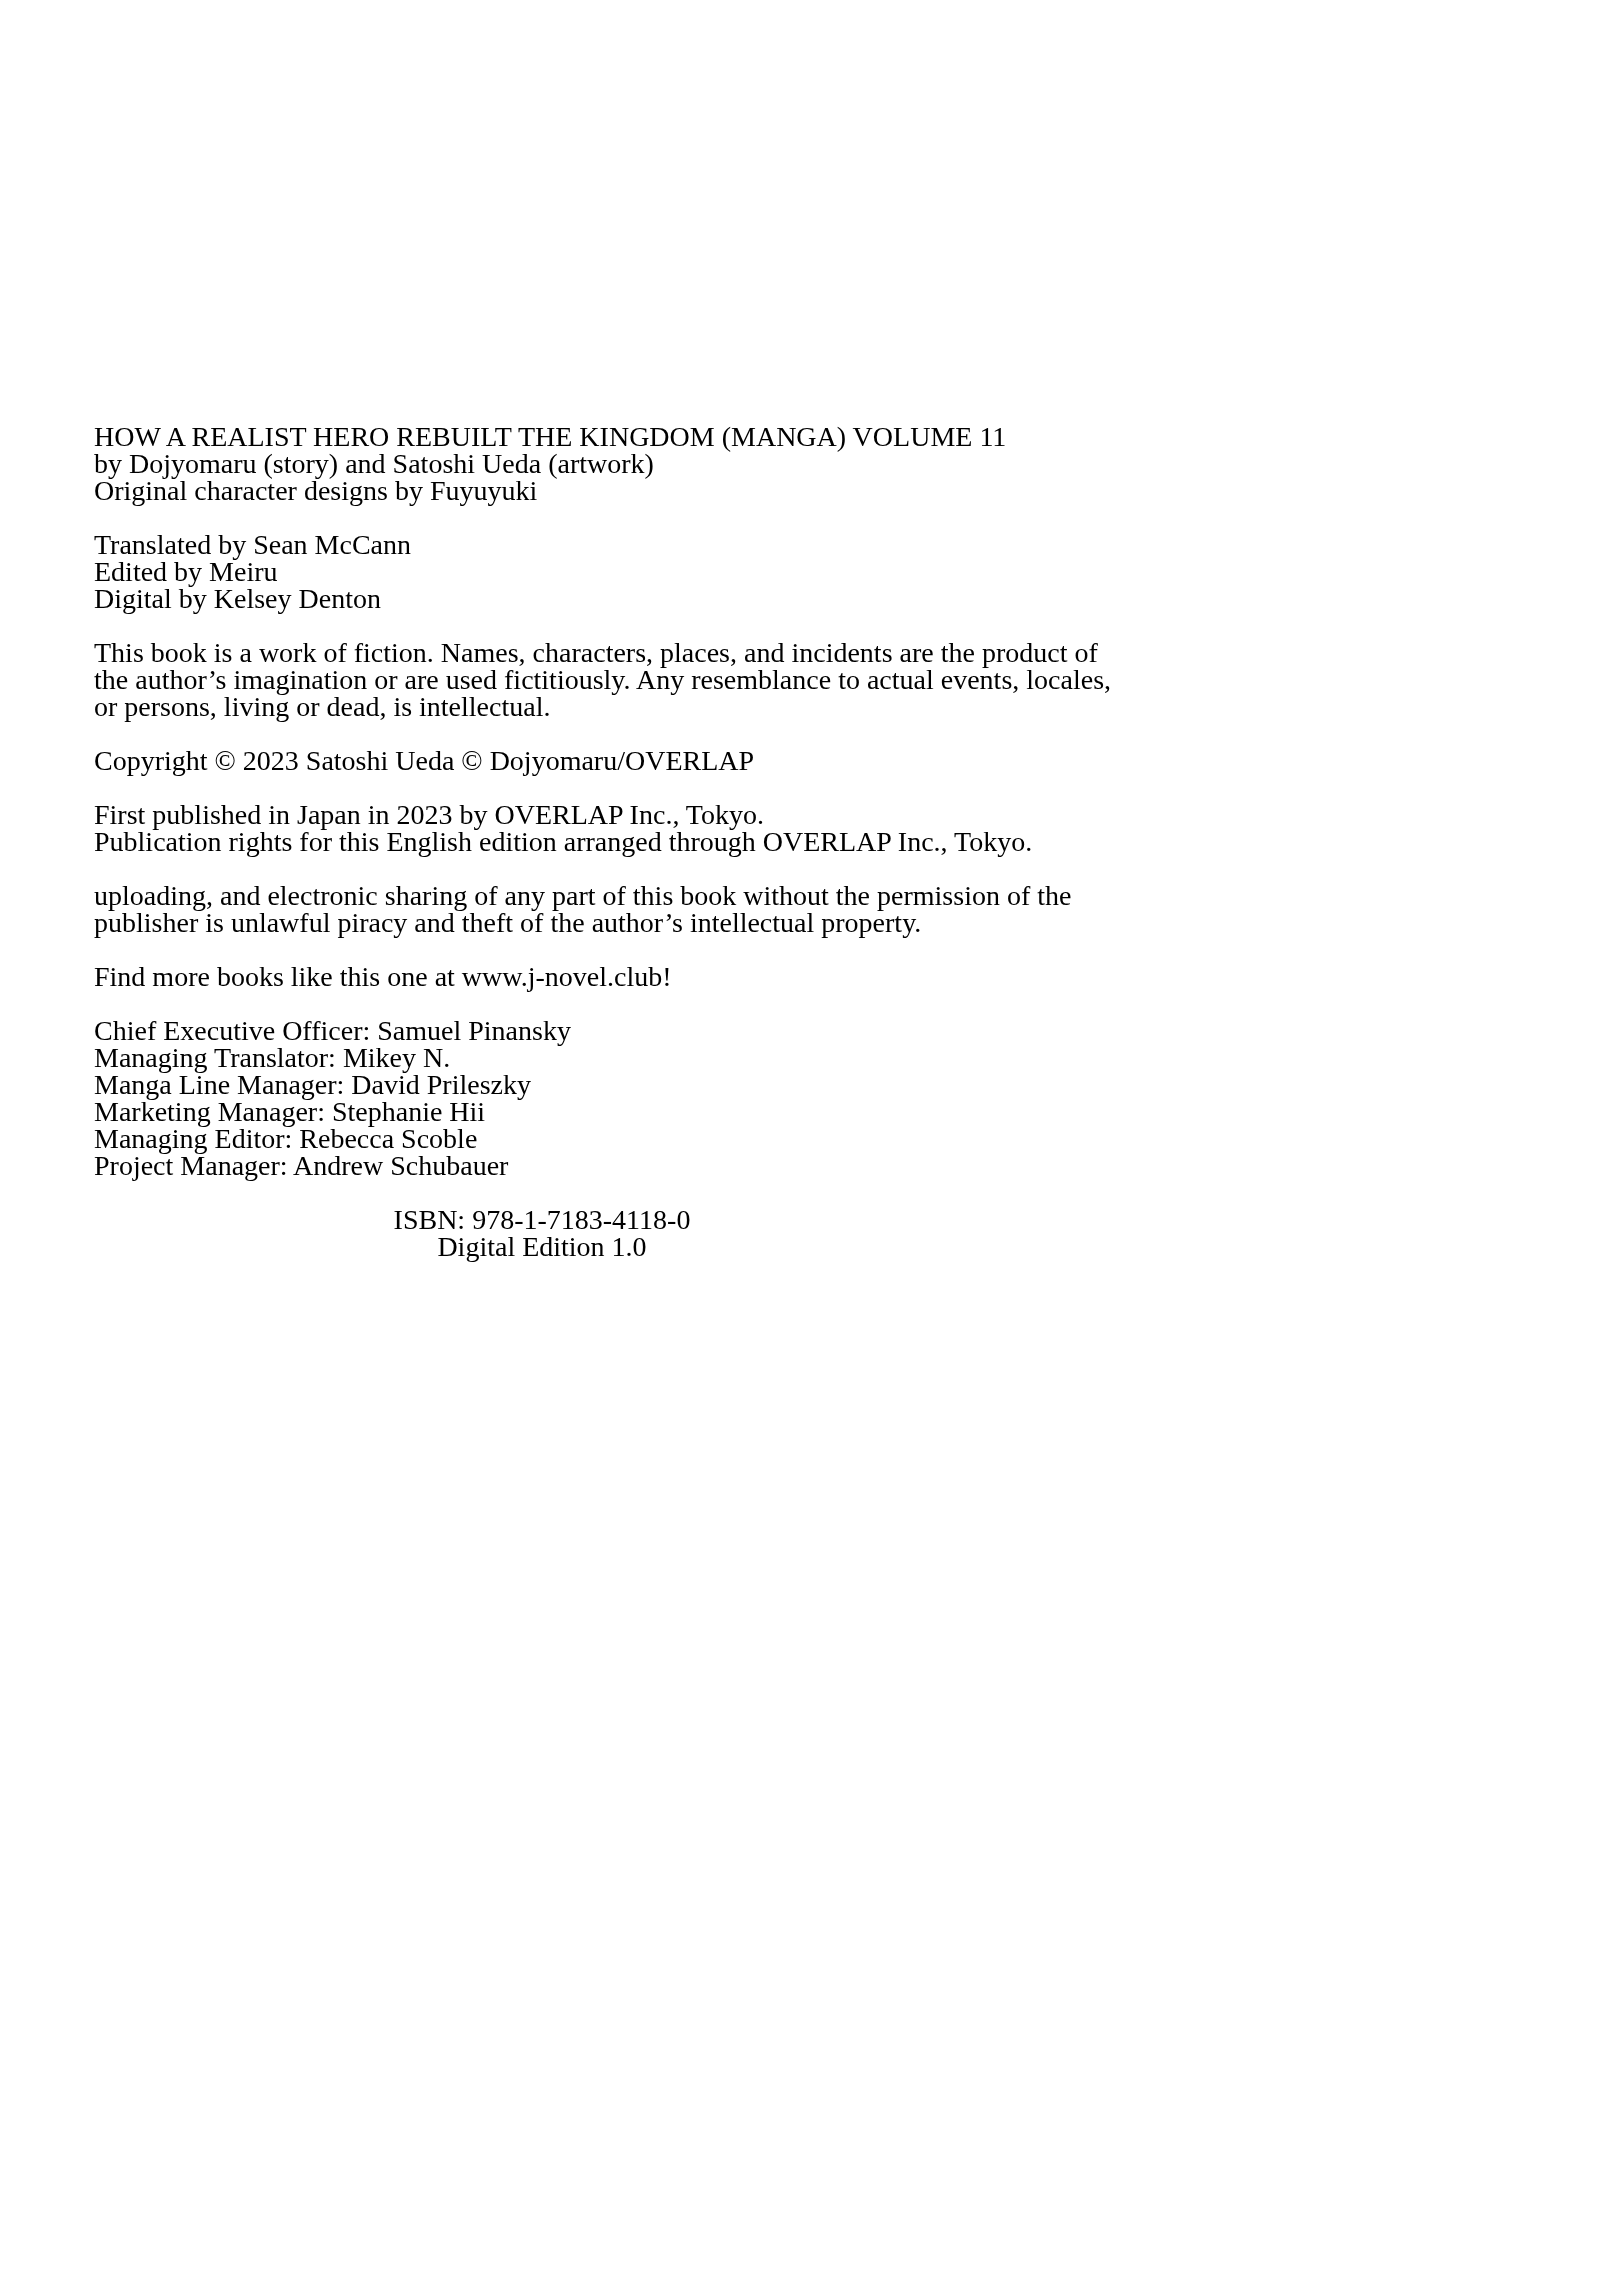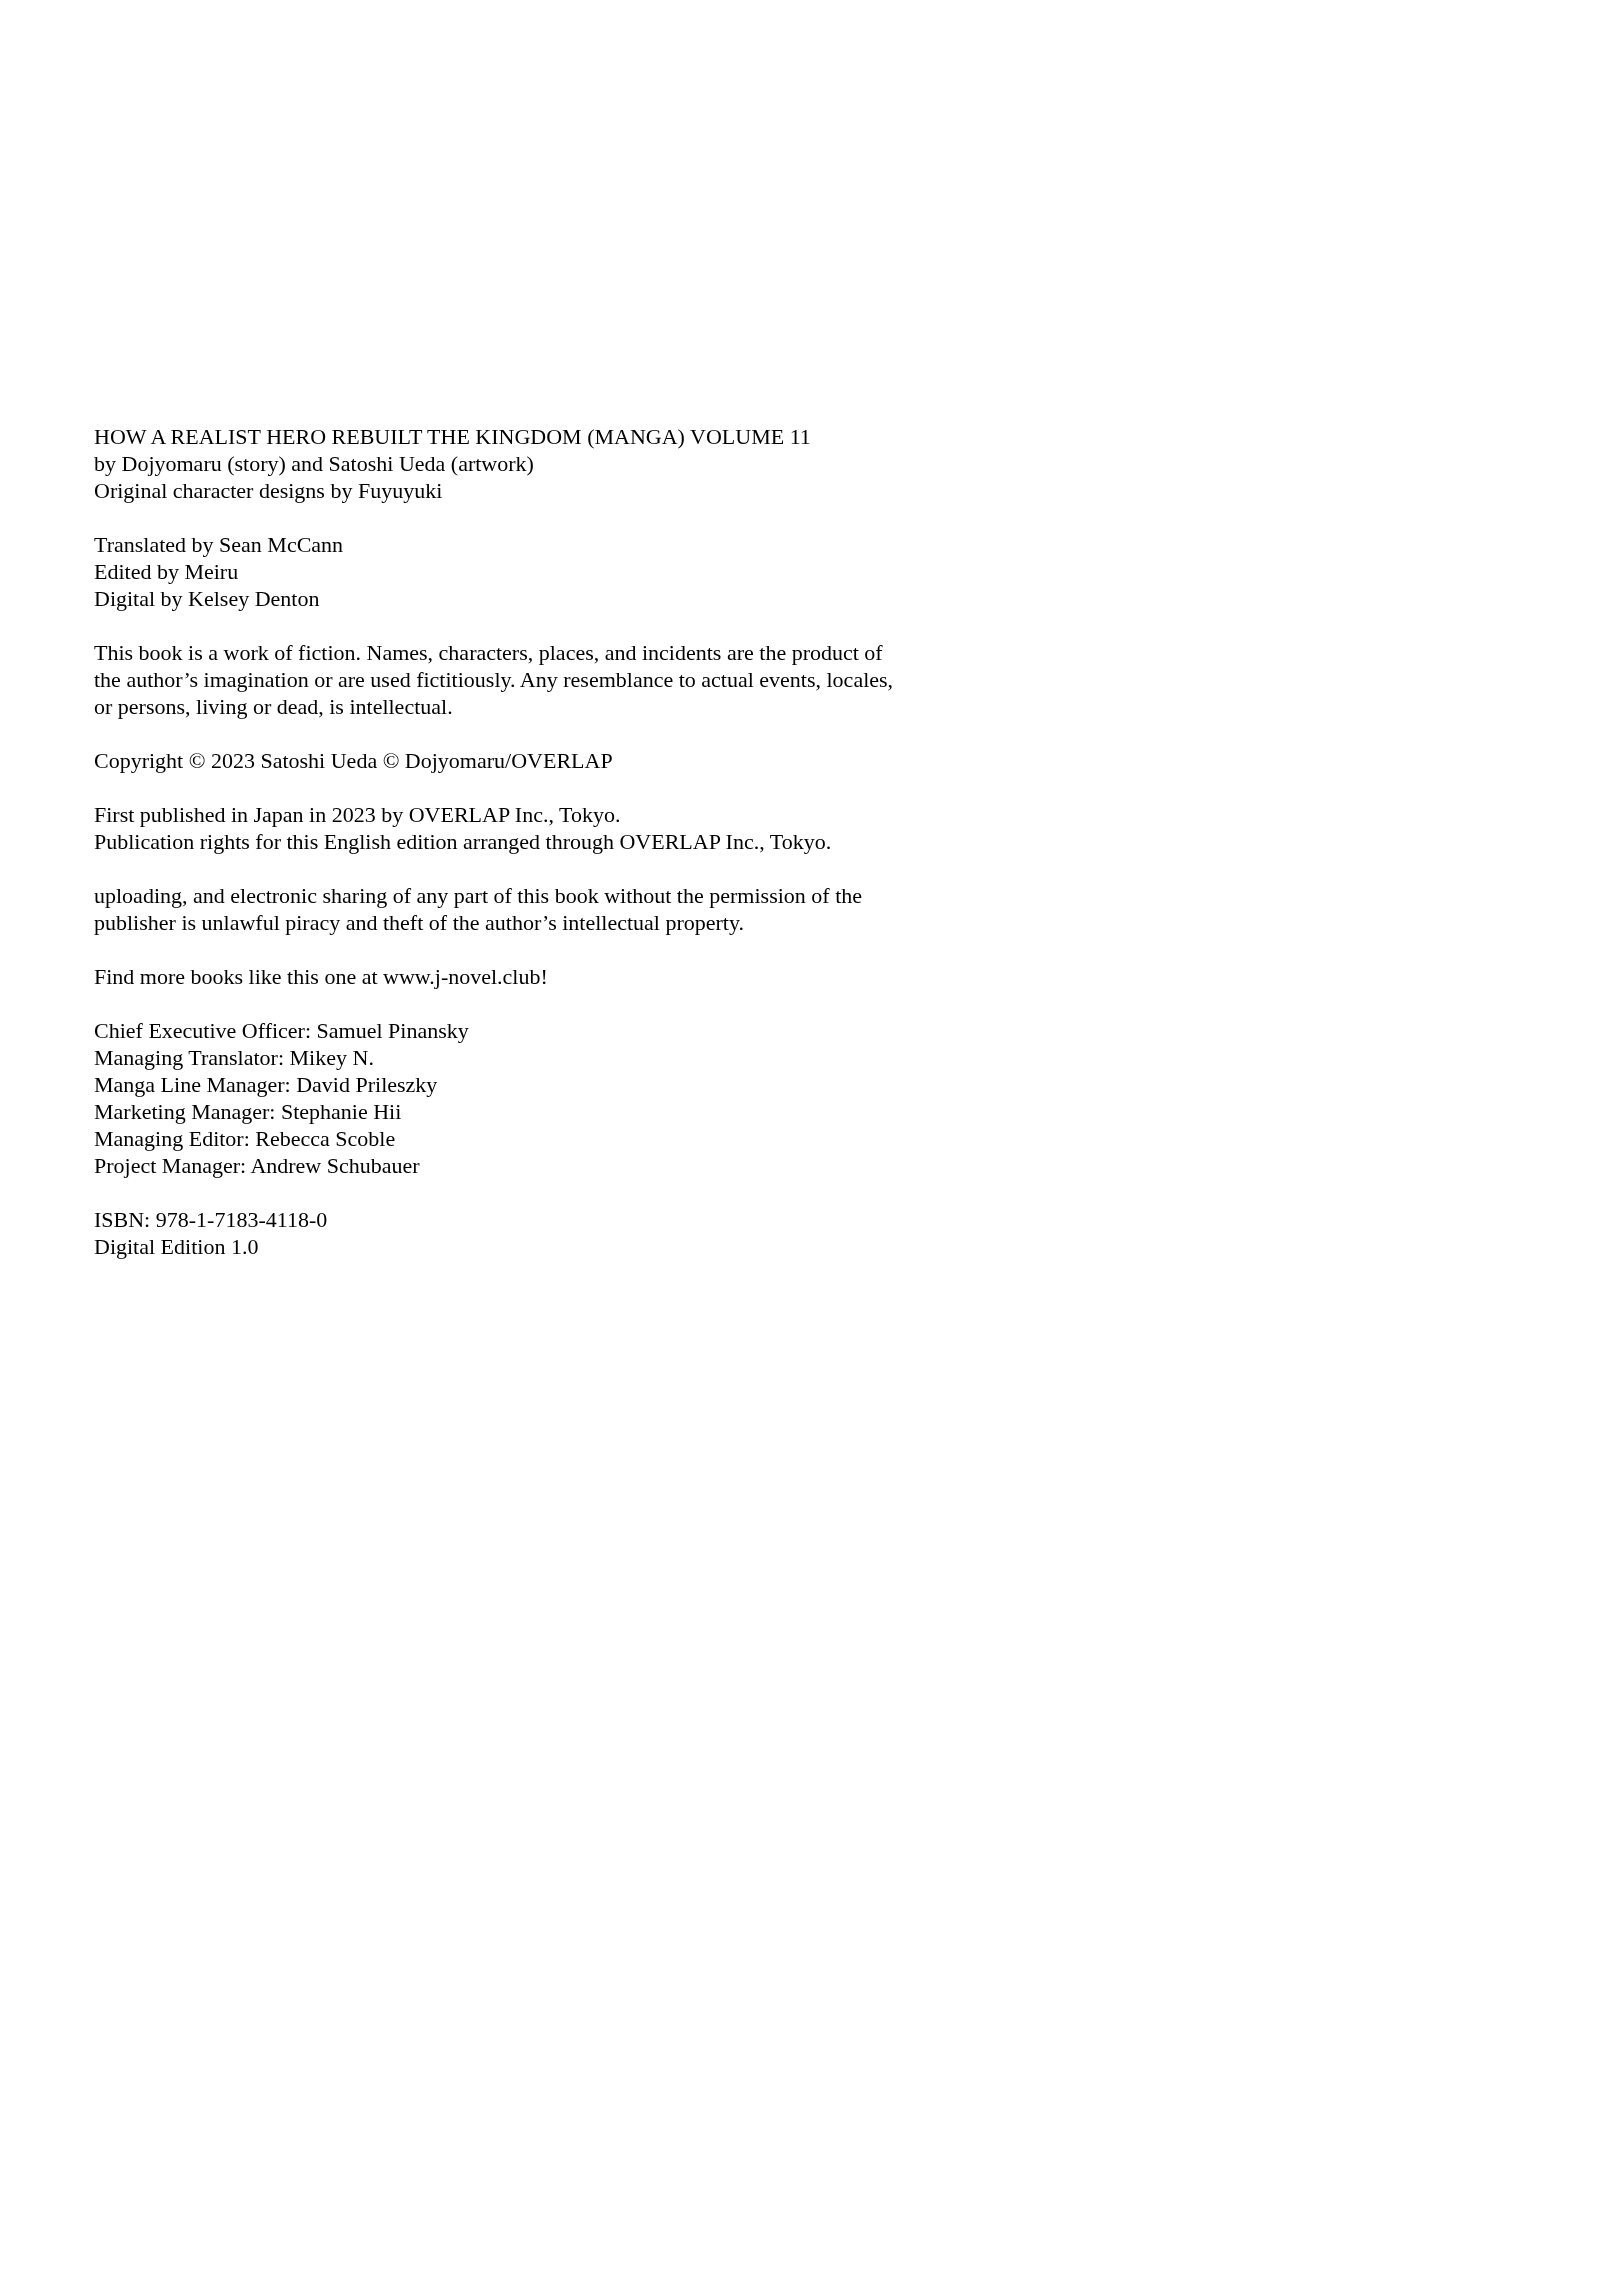--- a/index.html
+++ b/index.html
@@ -13,28 +13,29 @@
       color: #000000;
       font-family: "Liberation Serif", "DejaVu Serif", serif;
       overflow: hidden;
       position: relative;
     }
     .colophon {
       position: absolute;
       left: 94px;
       top: 423px;
       width: 896px;
-      font-size: 22px;
+      font-size: 28px;
       line-height: 27px;
     }
     .para {
       margin: 0 0 27px 0;
     }
     .para:last-child {
       margin-bottom: 0;
+      text-align: center;
     }
     .line {
       white-space: pre;
     }
   </style>
 </head>
 <body>
 
 <div class="colophon">
 

